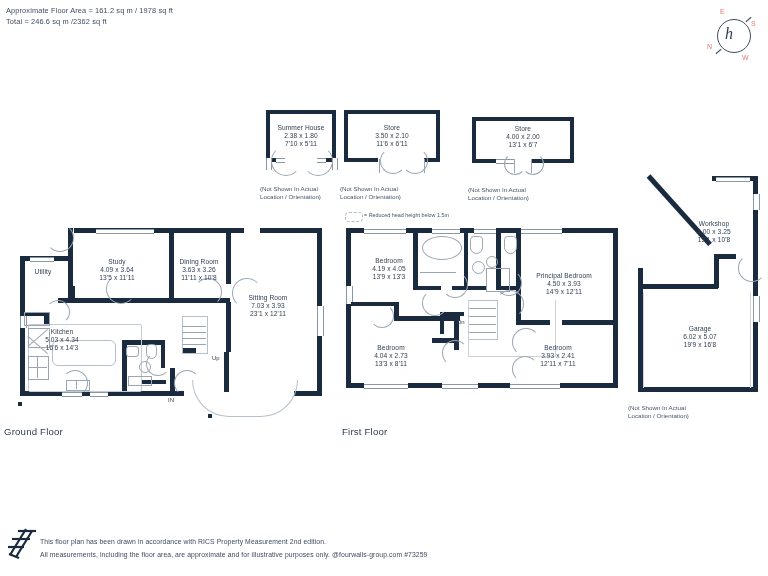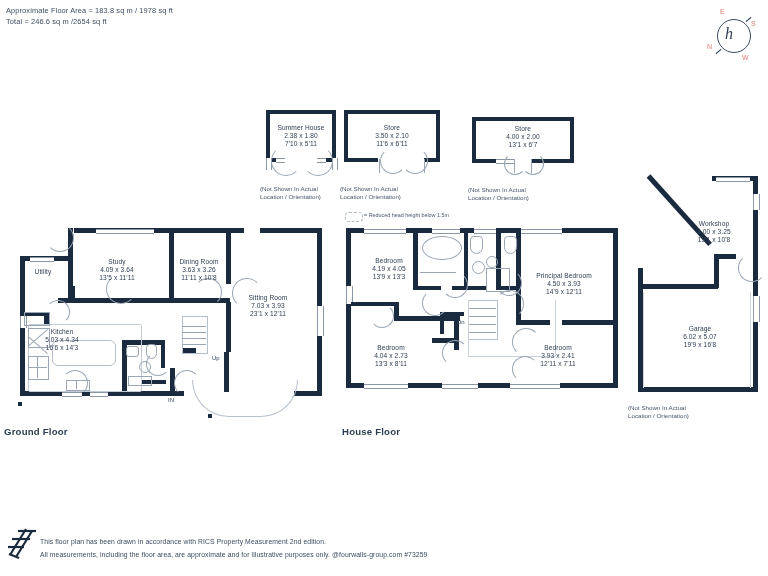--- a/index.html
+++ b/index.html
@@ -81,21 +81,20 @@
     font-size: 6.2px;
     line-height: 8.4px;
     color: #46566b;
     white-space: nowrap;
   }
   .floor-title {
     position: absolute;
     font-size: 9.6px;
     color: #2e3d52;
     letter-spacing: .2px;
-    font-weight: bold;
   }
   .tiny-tag {
     position: absolute;
     font-size: 6px;
     color: #2e3d52;
   }
 
   
   .door {
     position: absolute;
@@ -124,22 +123,22 @@
   #footer-text div {
     font-size: 6.8px; line-height: 12.6px;
     color: #3c4c61; white-space: nowrap; letter-spacing: .1px;
   }
   .stair-step { position: absolute; background: #9aa6b4; }
 </style>
 </head>
 <body>
 
 <div class="abs" id="area-summary">
-  <div>Approximate Floor Area = 183.8 sq m / 1978 sq ft</div>
-  <div>Total = 246.6 sq m /2654 sq ft</div>
+  <div>Approximate Floor Area = 161.2 sq m / 1978 sq ft</div>
+  <div>Total = 246.6 sq m /2362 sq ft</div>
 </div>
 
 <div class="abs" id="compass">
   <div class="ring"></div>
   <div class="mono">h</div>
   <div class="cl e">E</div>
   <div class="cl s">S</div>
   <div class="cl n">N</div>
   <div class="cl w">W</div>
   <div class="tick" style="left:41px;top:11px;width:7px;height:1px;transform:rotate(-40deg);"></div>
@@ -405,21 +404,21 @@
   <span class="d1">4.04 x 2.73</span>
   <span class="d2">13'3 x 8'11</span>
 </div>
 <div class="room-label" style="left:522px;top:344px;width:72px;">
   <span class="nm">Bedroom</span>
   <span class="d1">3.93 x 2.41</span>
   <span class="d2">12'11 x 7'11</span>
 </div>
 <div class="tiny-tag" style="left:457px;top:319px;">Dn</div>
 
-<div class="floor-title" style="left:342px;top:426px;">House Floor</div>
+<div class="floor-title" style="left:342px;top:426px;">First Floor</div>
 
 <div class="abs" style="left:630px;top:176px;width:128px;height:224px;">
 
   <div class="wall" style="left:82px;top:0;width:46px;height:4.5px;"></div>
   <div class="win" style="left:86px;top:0.5px;width:34px;height:3.5px;"></div>
   <div class="wall" style="left:16px;top:0px;width:5px;height:92px;transform:rotate(-42deg);transform-origin:top center;"></div>
   <div class="wall" style="left:123px;top:0;width:5px;height:216px;"></div>
   <div class="win-v" style="left:123px;top:18px;width:5px;height:16px;"></div>
   <div class="win-v" style="left:123px;top:120px;width:5px;height:26px;"></div>
   <div class="wall" style="left:8px;top:211px;width:120px;height:5px;"></div>

